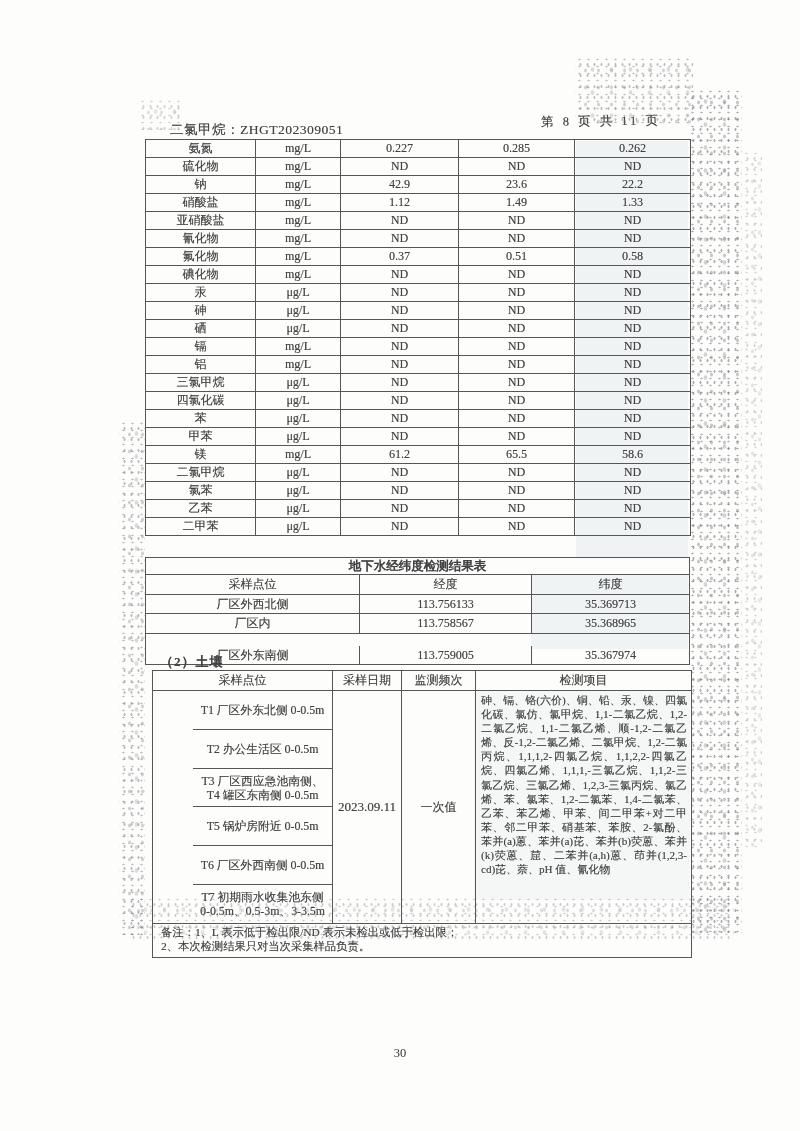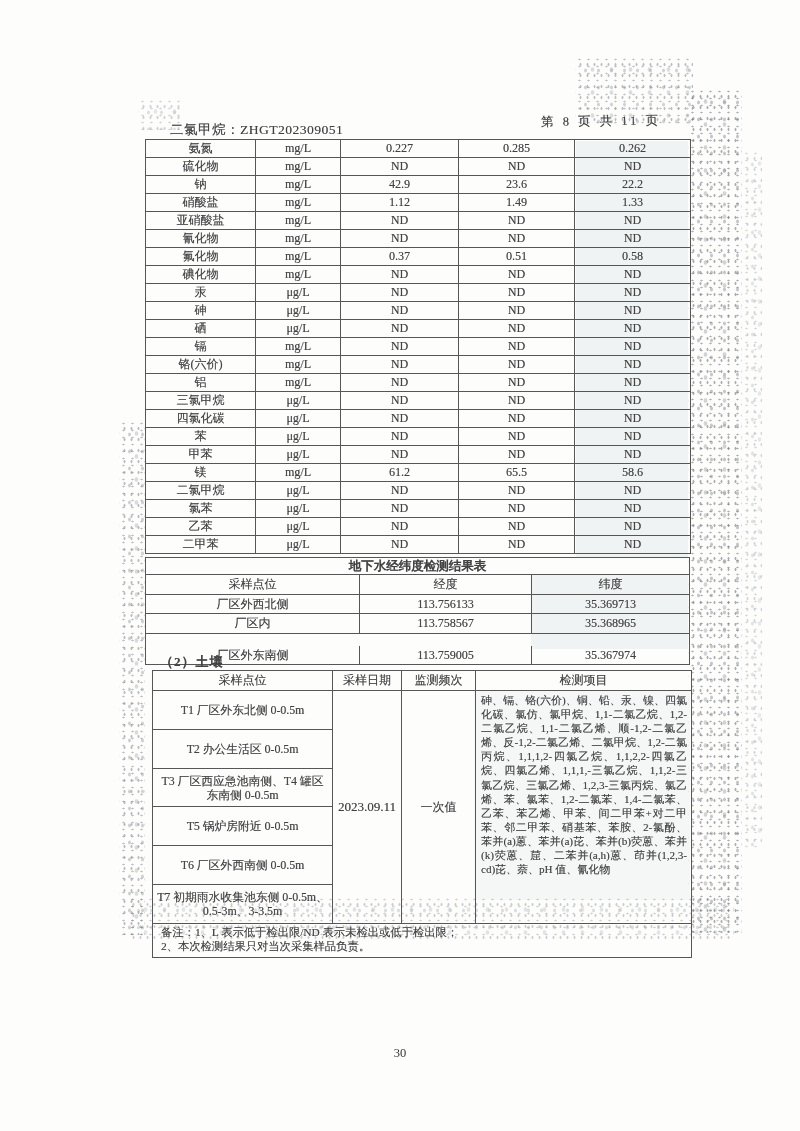--- a/index.html
+++ b/index.html
@@ -62,21 +62,21 @@
   .soil-header > div:last-child{border-right:none;}
   .sh-site{width:179px;}
   .sh-date{width:68px;}
   .sh-freq{width:73px;}
   .sh-items{flex:1;}
   .soil-body{display:flex;height:232px;border-bottom:1.3px solid #565656;}
   .sites-col{width:179px;border-right:1.3px solid #565656;display:flex;flex-direction:column;}
   .site-row{
     flex:1;display:flex;align-items:center;justify-content:center;text-align:center;
     border-bottom:1.2px solid #565656;padding:1px 4px;box-sizing:border-box;
-    font-size:11.8px;line-height:14px;
+    font-size:11.8px;line-height:14px;margin-left:40px;
   }
   .site-row:last-child{border-bottom:none;}
   .date-col{width:68px;border-right:1.3px solid #565656;display:flex;align-items:center;justify-content:center;font-size:13px;}
   .freq-col{width:73px;border-right:1.3px solid #565656;display:flex;align-items:center;justify-content:center;font-size:12px;}
   .items-col{flex:1;padding:2px 4px 2px 5px;font-size:11px;line-height:14.1px;text-align:justify;overflow:hidden;}
   .soil-notes{padding:2px 6px 3px 8px;font-size:11.3px;line-height:13.8px;}
 
   
   .caption{
     position:absolute;left:0;top:952px;width:800px;text-align:center;
@@ -203,27 +203,20 @@
       </tr>
         <tr>
         <td>硒</td>
         <td>μg/L</td>
         <td>ND</td>
         <td>ND</td>
         <td>ND</td>
       </tr>
         <tr>
         <td>镉</td>
-        <td>mg/L</td>
-        <td>ND</td>
-        <td>ND</td>
-        <td>ND</td>
-      </tr>
-        <tr>
-        <td>铬(六价)</td>
         <td>mg/L</td>
         <td>ND</td>
         <td>ND</td>
         <td>ND</td>
       </tr>
         <tr>
         <td>铝</td>
         <td>mg/L</td>
         <td>ND</td>
         <td>ND</td>

